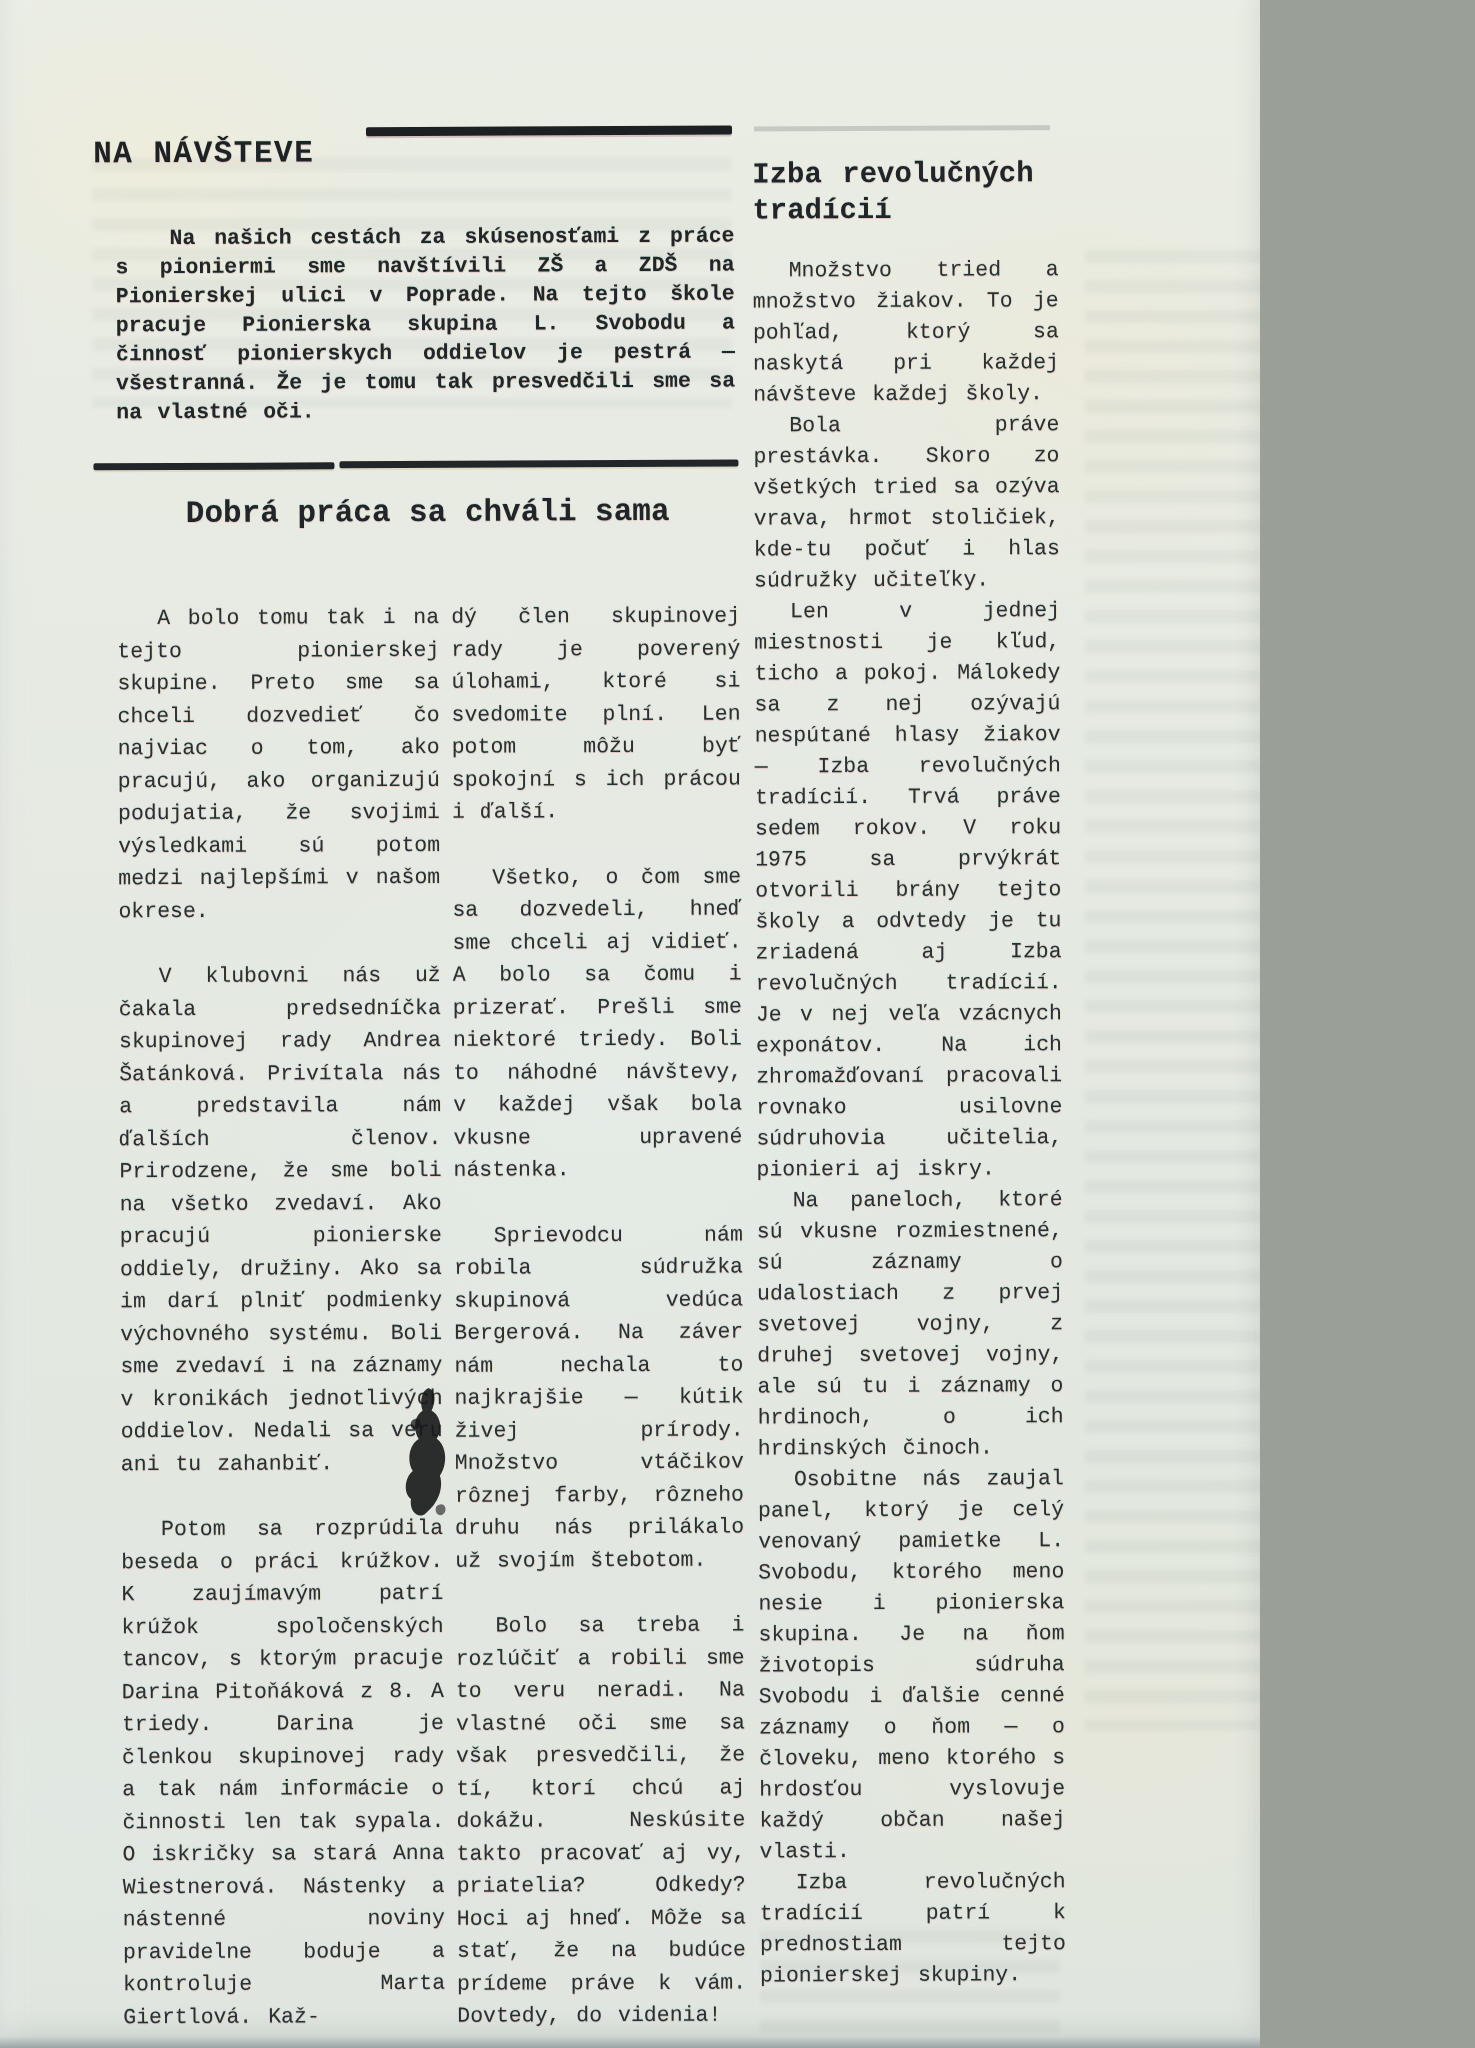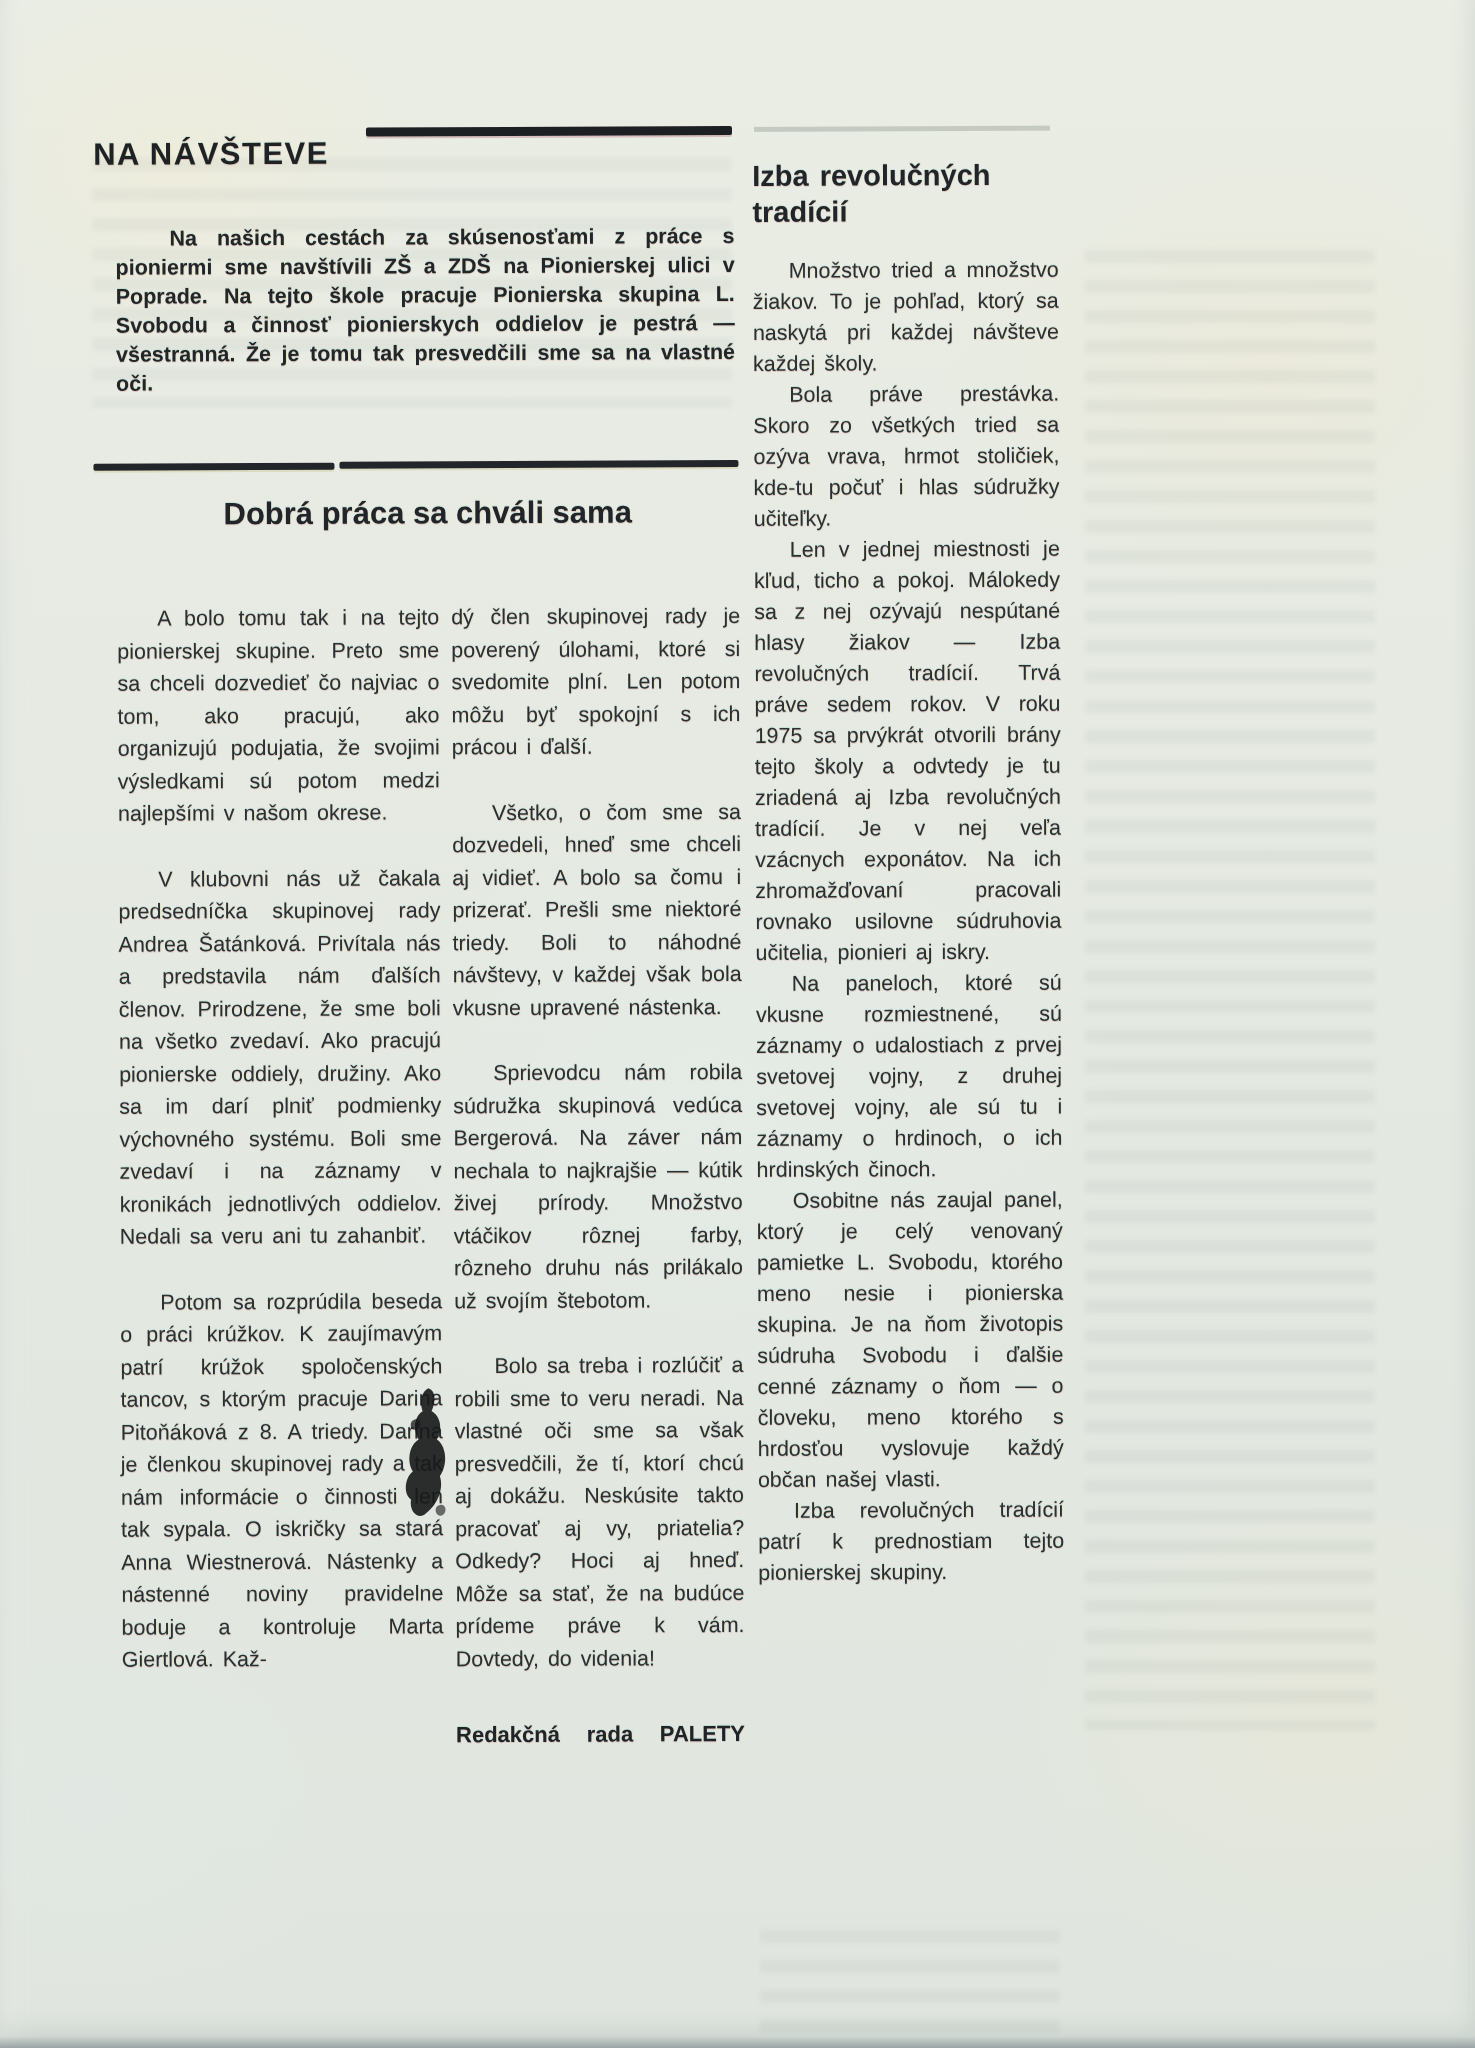--- a/index.html
+++ b/index.html
@@ -1,30 +1,30 @@
 <!DOCTYPE html>
 <html lang="sk"><head>
 <meta charset="utf-8">
 <style>
   html,body { margin:0; padding:0; background:#9aa098; }
 
   .page {
     position:relative;
-    width:1475px; height:2048px;
+    width:1260px; height:2048px;
     overflow:hidden;
     background-color:#e5e9e1;
     background-image:
       radial-gradient(ellipse 420px 300px at 12% 8%,  rgba(241,236,215,.55), transparent 62%),
       radial-gradient(ellipse 520px 380px at 86% 18%, rgba(238,232,210,.45), transparent 62%),
       radial-gradient(ellipse 640px 520px at 48% 54%, rgba(229,237,232,.6),  transparent 66%),
       radial-gradient(ellipse 520px 420px at 90% 84%, rgba(236,231,209,.4),  transparent 62%),
       radial-gradient(ellipse 430px 330px at 6% 88%,  rgba(225,233,229,.55), transparent 62%),
       linear-gradient(180deg,#eaede4 0%, #e3e8e1 60%, #e0e6df 100%);
     box-shadow: inset 0 -16px 26px rgba(88,104,112,.18), inset 12px 0 22px rgba(245,248,242,.55);
-    font-family:Liberation Sans, sans-serif;
+    font-family:Liberation Mono, monospace;
     color:#2c2f32;
   }
   .page::after {
     content:""; position:absolute; left:0; bottom:0; width:100%; height:12px;
     background:linear-gradient(180deg, transparent, rgba(66,82,94,.38));
     pointer-events:none;
   }
 
   .content { position:absolute; inset:0; transform:rotate(-0.25deg); transform-origin:50% 40%; }
 

